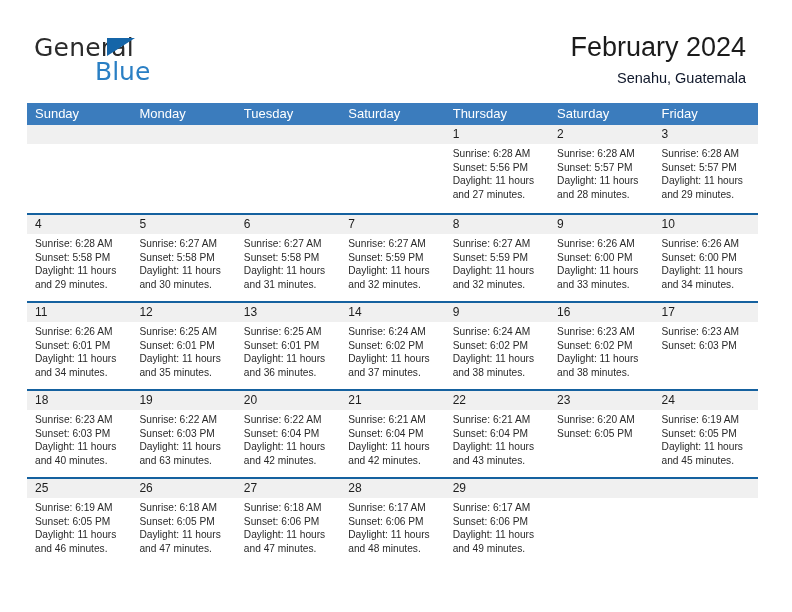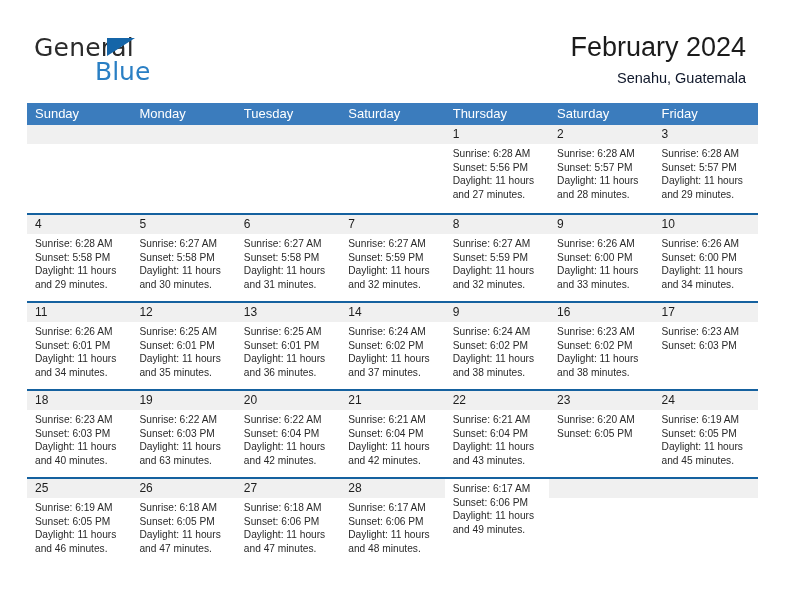--- a/index.html
+++ b/index.html
@@ -419,20 +419,21 @@
           </div>
           <div class="day">
             <div class="day-num">28</div>
             <div class="day-info">
               <div>Sunrise: 6:17 AM</div>
               <div>Sunset: 6:06 PM</div>
               <div class="daylight">Daylight: 11 hours and 48 minutes.</div>
             </div>
           </div>
           <div class="day">
+            <div class="day-num">29</div>
             <div class="day-info">
               <div>Sunrise: 6:17 AM</div>
               <div>Sunset: 6:06 PM</div>
               <div class="daylight">Daylight: 11 hours and 49 minutes.</div>
             </div>
           </div>
           <div class="day empty">
             <div class="day-num"></div>
           </div>
           <div class="day empty">

